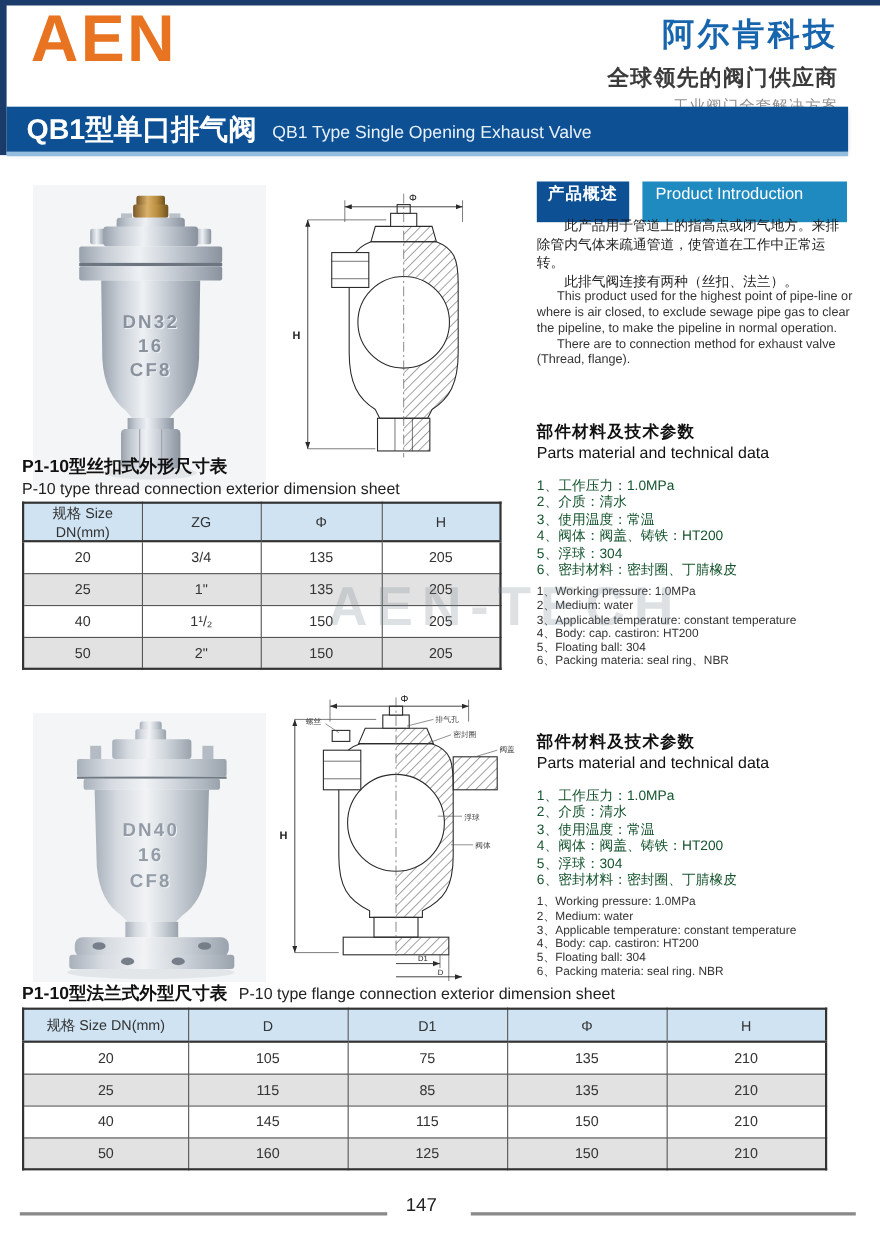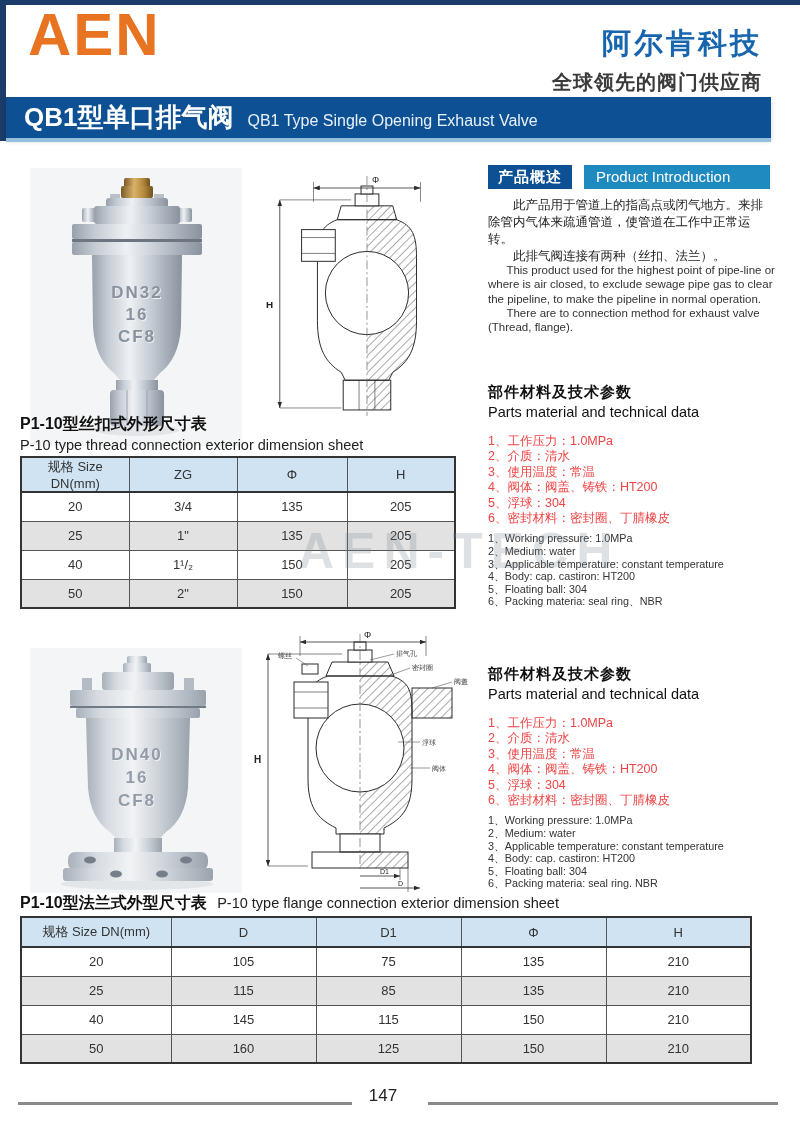--- a/index.html
+++ b/index.html
@@ -8,21 +8,21 @@
         font-family:"Liberation Sans",sans-serif;color:#222;}
 
   .abs{position:absolute;}
 
   
   .top-line{left:0;top:0;width:800px;height:5px;background:#1b3c6a;}
   .left-line{left:0;top:0;width:6px;height:141px;background:#1b3c6a;}
 
   
   .logo{left:28px;top:0;font-size:60px;font-weight:800;color:#e87422;letter-spacing:2px;}
-  .brand{right:38px;top:24px;text-align:right;}
+  .brand{right:38px;top:12px;text-align:right;}
   .brand-cn{font-size:29px;font-weight:800;color:#1765ad;letter-spacing:3px;}
   .brand-tag{font-size:20px;font-weight:700;color:#3b3b3b;margin-top:5px;letter-spacing:1px;}
   .brand-sub{font-size:14px;color:#8f8f8f;margin-top:4px;letter-spacing:1px;}
 
   
   .titlebar{left:6px;top:97px;width:765px;height:41px;background:#0d5094;display:flex;
             align-items:center;padding-left:18px;box-shadow:0 3px 5px rgba(0,0,0,.18);}
   .titlebar-cn{font-size:26px;font-weight:700;color:#fff;}
   .titlebar-en{font-size:16px;color:#e8f1fa;margin-left:14px;padding-top:7px;}
   .titlebar-stripe{left:6px;top:138px;width:765px;height:4px;background:#93bedf;}
@@ -48,36 +48,36 @@
        font-size:13px;color:#333;padding:0;}
   table.dim th{background:#cfe3f3;font-weight:400;height:30px;border-bottom:2px solid #333;}
   table.dim td{height:29px;}
   table.dim tr.alt td{background:#e2e2e2;}
   .table1{left:20px;top:456px;}
   .table1 table{width:434px;}
   .table2{left:20px;top:916px;}
   .table2 table{width:730px;}
 
   
-  .intro-header{left:488px;top:165px;height:24px;display:flex;}
+  .intro-header{left:488px;top:165px;height:37px;display:flex;}
   .ih-cn{background:#0d5094;color:#fff;font-size:15px;font-weight:700;line-height:24px;
          padding:0 10px;letter-spacing:1px;}
   .ih-en{background:#1f8ac0;color:#fff;font-size:15px;line-height:24px;padding:0 12px;width:186px;margin-left:12px;}
   .intro-cn{left:488px;top:197px;width:282px;font-size:12.5px;line-height:17px;color:#1c1c1c;}
   .intro-cn p{margin:0;text-indent:2em;}
   .intro-en{left:488px;top:263px;width:290px;font-size:11.5px;line-height:14.3px;color:#333;}
   .intro-en p{margin:0;text-indent:1.6em;}
 
   
   .specs{width:300px;}
   .specs1{left:488px;top:363px;}
   .specs2{left:488px;top:645px;}
   .sp-title-cn{font-size:15px;font-weight:700;color:#111;letter-spacing:1px;margin-top:20px;}
   .sp-title-en{font-size:14.5px;color:#111;margin-top:2px;}
-  .sp-list-cn{margin-top:14px;font-size:12.5px;line-height:15.4px;color:#ef4444;}
+  .sp-list-cn{margin-top:14px;font-size:12.5px;line-height:15.4px;color:#14532d;}
   .sp-list-en{margin-top:6px;font-size:10.8px;line-height:12.6px;color:#333;}
 
   
   .watermark{left:298px;top:522px;font-size:50px;font-weight:800;letter-spacing:8px;
              color:rgba(125,135,145,.25);z-index:5;pointer-events:none;}
 
   
   .pagenum{left:352px;top:1086px;width:62px;text-align:center;font-size:17px;color:#222;}
   .fl-left{left:18px;top:1102px;width:334px;height:3px;background:#8a8a8a;}
   .fl-right{left:428px;top:1102px;width:350px;height:3px;background:#8a8a8a;}

